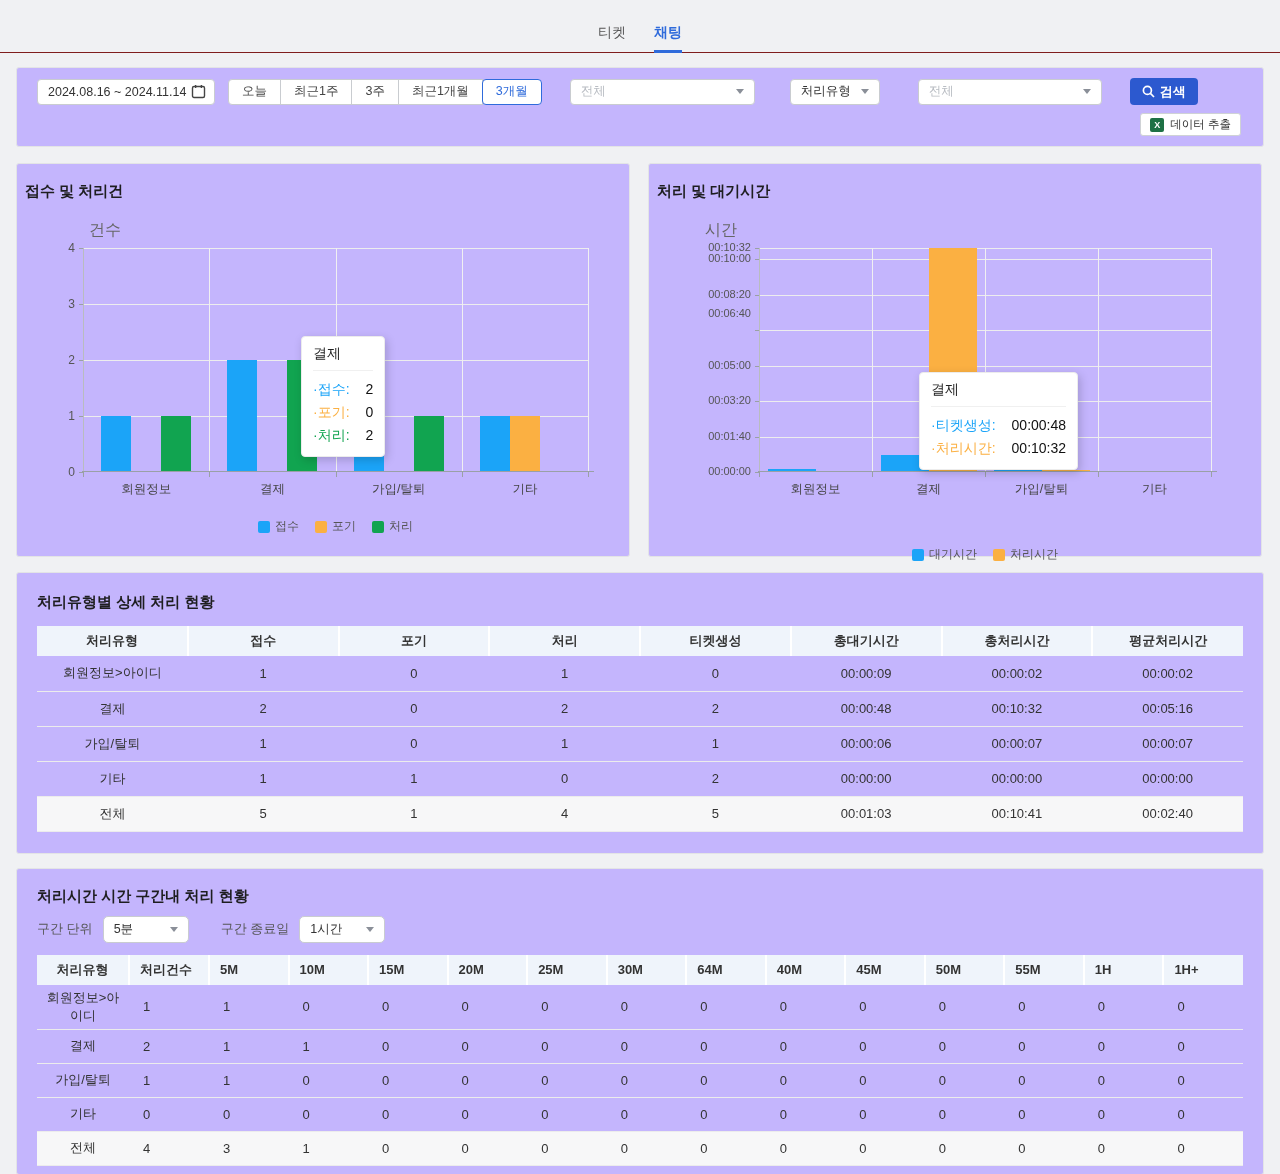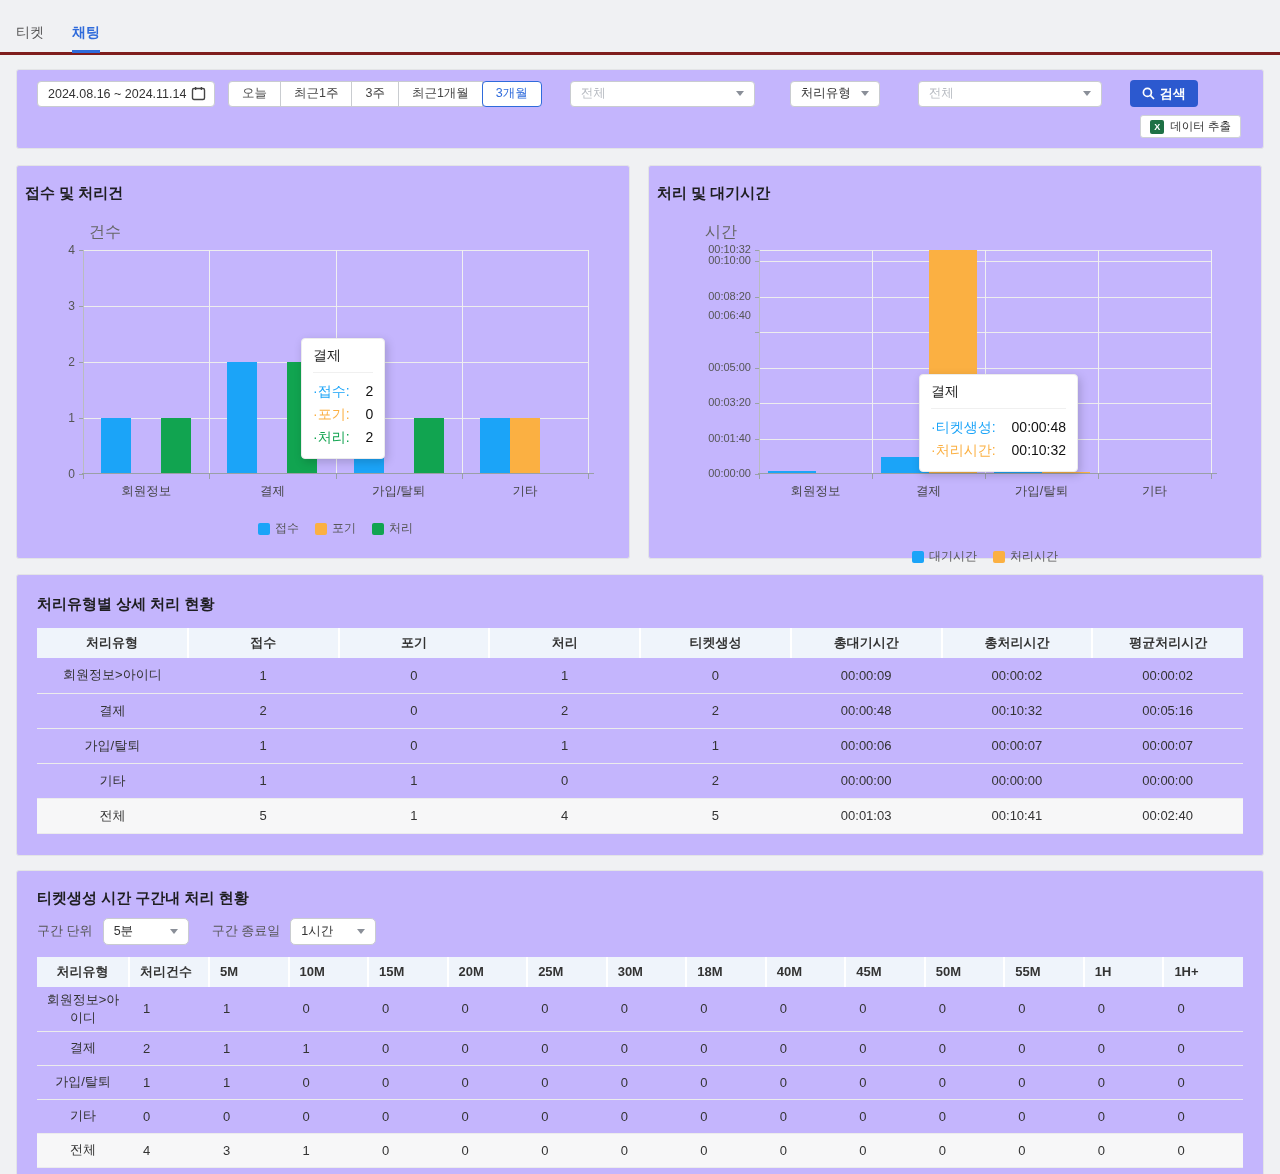--- a/index.html
+++ b/index.html
@@ -2,21 +2,21 @@
 <html><head>
 <meta charset="utf-8">
 <style>
   * { box-sizing: border-box; margin: 0; padding: 0; }
   html,body { width:1280px; }
   body {
     height:1174px; background:#f0f1f3; position:relative;
     font-family:"Liberation Sans","DejaVu Sans",sans-serif; font-size:13px; color:#333;
   }
   
-  .tabbar { padding:24px 16px 0 16px; border-bottom:3px solid #7f1d1d; display:flex; gap:28px; }
+  .tabbar { padding:24px 16px 0 16px; border-bottom:1px solid #7f1d1d; display:flex; gap:28px;justify-content:center; }
   .tab { font-size:14px; color:#555; padding-bottom:10px; cursor:pointer; position:relative; }
   .tab.active { color:#2f6bdb; font-weight:bold; }
   .tab.active::after { content:""; position:absolute; left:0; right:0; bottom:-1px; height:3px; background:#2f6bdb; }
   
   .card { background:#c4b5fd; border:1px solid #e3e4e6; border-radius:3px; margin:0 16px; }
   .card-title { font-size:15px; font-weight:bold; color:#1e1e20; }
   
   .filter-card { margin-top:14px; height:80px; padding:10px 22px 0 20px; }
   .filter-row { display:flex; align-items:center; }
   .ctl { height:26px; background:#fff; border:1px solid #c9ccd0; border-radius:4px; font-size:12.5px; color:#333; display:flex; align-items:center; }
@@ -70,21 +70,21 @@
   .t1 th, .t1 td { text-align:center; }
   .t2 { margin-top:12px; }
   .t2 th { text-align:left; padding-left:10px; }
   .t2 td { text-align:left; padding-left:14px; height:34px; }
   .t2 th:first-child, .t2 td:first-child { text-align:center; padding-left:0; word-break:break-all; }
   .t2 td:first-child { padding:4px 8px; }
   
   .interval-controls { display:flex; align-items:center; margin-top:10px; }
   .ctl-label { font-size:13px; color:#555; margin-right:10px; }
   .small-select { width:86px; height:27px; border-radius:5px; }
-  .gap2 { margin-left:23px; }
+  .gap2 { margin-left:32px; }
   svg { display:block; }
 </style>
 </head>
 <body>
 
 <div class="tabbar">
   <div class="tab">티켓</div>
   <div class="tab active">채팅</div>
 </div>
 
@@ -347,21 +347,21 @@
           <td>5</td>
           <td>00:01:03</td>
           <td>00:10:41</td>
           <td>00:02:40</td>
         </tr>
       </tbody>
     </table>
 </div>
 
 <div class="card table-card2">
-  <div class="card-title">티켓생성 시간 구간내 처리 현황</div>
+  <div class="card-title">처리시간 시간 구간내 처리 현황</div>
   <div class="interval-controls">
     <span class="ctl-label">구간 단위</span>
     <div class="ctl select small-select">
       <span>5분</span>
       <span class="caret"></span>
     </div>
     <span class="ctl-label gap2">구간 종료일</span>
     <div class="ctl select small-select">
       <span>1시간</span>
       <span class="caret"></span>
@@ -388,21 +388,21 @@
       <thead>
         <tr>
           <th>처리유형</th>
           <th>처리건수</th>
           <th>5M</th>
           <th>10M</th>
           <th>15M</th>
           <th>20M</th>
           <th>25M</th>
           <th>30M</th>
-          <th>18M</th>
+          <th>64M</th>
           <th>40M</th>
           <th>45M</th>
           <th>50M</th>
           <th>55M</th>
           <th>1H</th>
           <th>1H+</th>
         </tr>
       </thead>
       <tbody>
         <tr>

